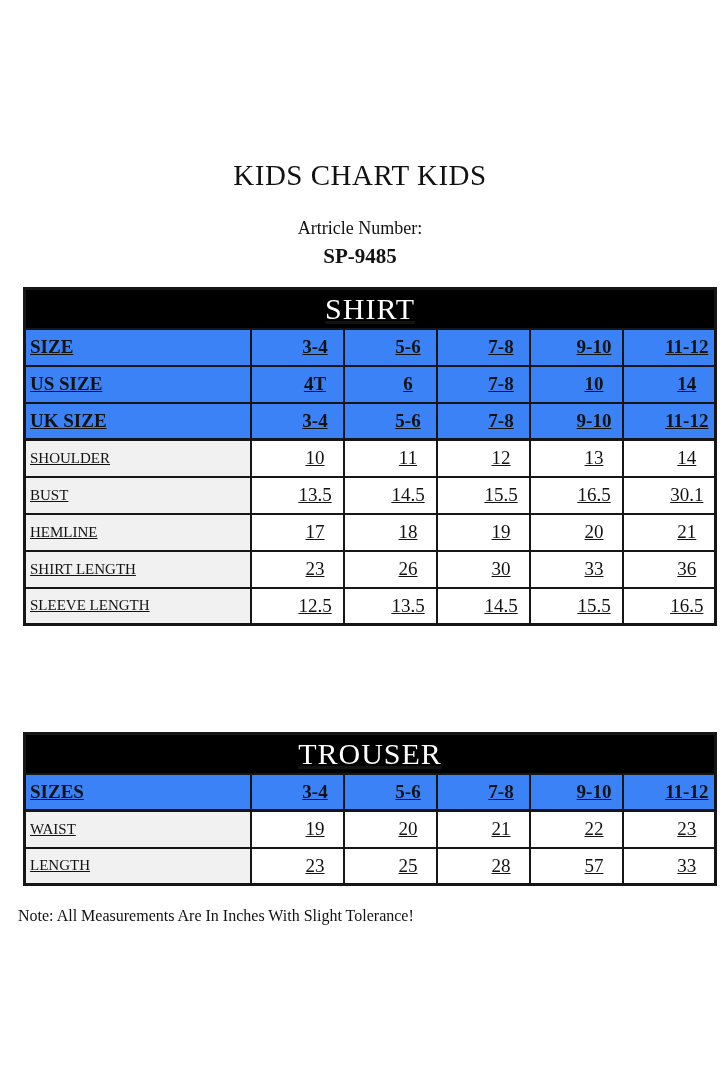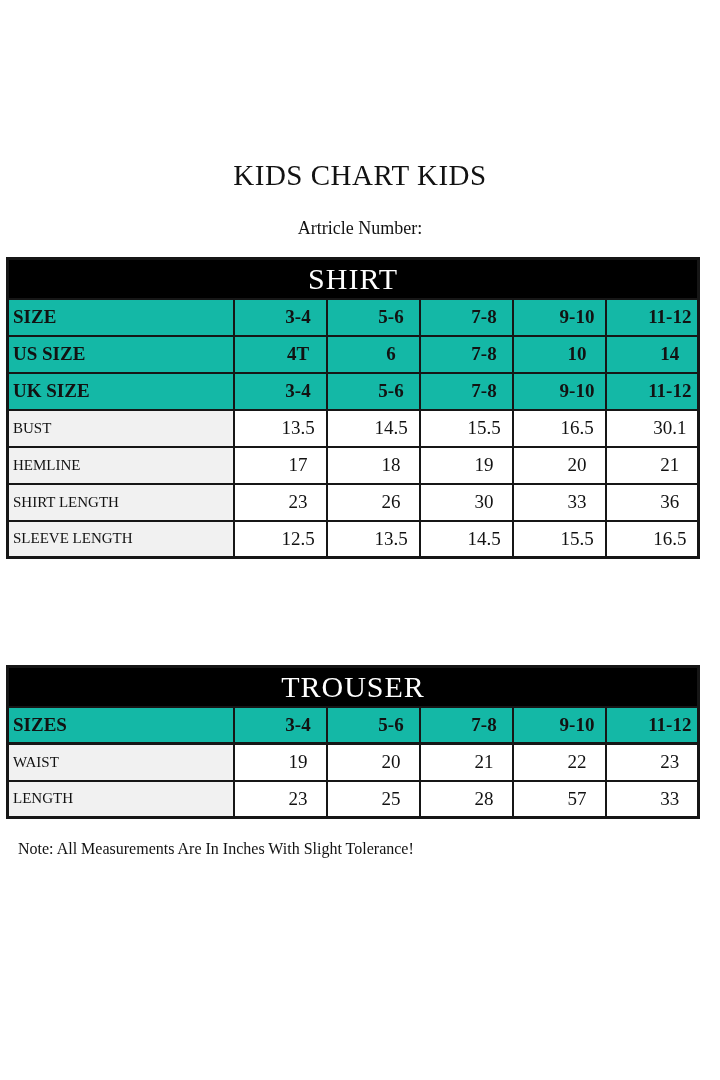--- a/index.html
+++ b/index.html
@@ -27,21 +27,22 @@
   .article-number {
     font-size: 21px;
     font-weight: 700;
     line-height: 25px;
     margin-top: 5px;
   }
   table.size-table {
     border-collapse: collapse;
     table-layout: fixed;
     width: 692px;
-    margin-left: 6px;
+    margin-left: 23px;
+    text-decoration: underline;
   }
   table.size-table.shirt { margin-top: 18px; }
   table.size-table.trouser { margin-top: 106px; border-radius: 10px; }
   table.size-table, table.size-table th, table.size-table td {
     border: 2px solid #161616;
   }
   table.size-table { border-width: 3px; }
   .caption-cell {
     background: #000000;
     color: #ffffff;
@@ -56,37 +57,38 @@
   tr.data-row { height: 37px; }
   td.label-cell {
     text-align: left;
     padding-left: 4px;
     background: #f1f1f1;
   }
   td.value-cell { text-align: center; background: #ffffff; padding-left: 36px; }
   tr.size-row td {
     font-weight: 700;
     font-size: 19px;
-    background: #14b8a6;
+    background: #3b82f6;
   }
   tr.measure-row td.label-cell { font-size: 15px; font-weight: 400; }
   tr.measure-row td.value-cell { font-size: 19px; font-weight: 400; }
   tr.measure-first td { border-top-width: 3px; }
   .note {
     font-size: 16px;
     line-height: 20px;
     margin: 20px 0 1px 18px;
   }
 </style>
 </head>
 <body>
 
 <div class="header-block">
   <div class="page-title">KIDS CHART KIDS</div>
   <div class="article-label">Artricle Number:</div>
+  <div class="article-number">SP-9485</div>
 </div>
 
 <table class="size-table shirt">
   <colgroup>
     <col class="c-label">
       <col class="c-val">
       <col class="c-val">
       <col class="c-val">
       <col class="c-val">
       <col class="c-val">
@@ -111,20 +113,28 @@
       <td class="value-cell">10</td>
       <td class="value-cell">14</td>
     </tr>
     <tr class="data-row size-row">
       <td class="label-cell">UK SIZE</td>
       <td class="value-cell">3-4</td>
       <td class="value-cell">5-6</td>
       <td class="value-cell">7-8</td>
       <td class="value-cell">9-10</td>
       <td class="value-cell">11-12</td>
+    </tr>
+    <tr class="data-row measure-row measure-first">
+      <td class="label-cell">SHOULDER</td>
+      <td class="value-cell">10</td>
+      <td class="value-cell">11</td>
+      <td class="value-cell">12</td>
+      <td class="value-cell">13</td>
+      <td class="value-cell">14</td>
     </tr>
     <tr class="data-row measure-row">
       <td class="label-cell">BUST</td>
       <td class="value-cell">13.5</td>
       <td class="value-cell">14.5</td>
       <td class="value-cell">15.5</td>
       <td class="value-cell">16.5</td>
       <td class="value-cell">30.1</td>
     </tr>
     <tr class="data-row measure-row">

